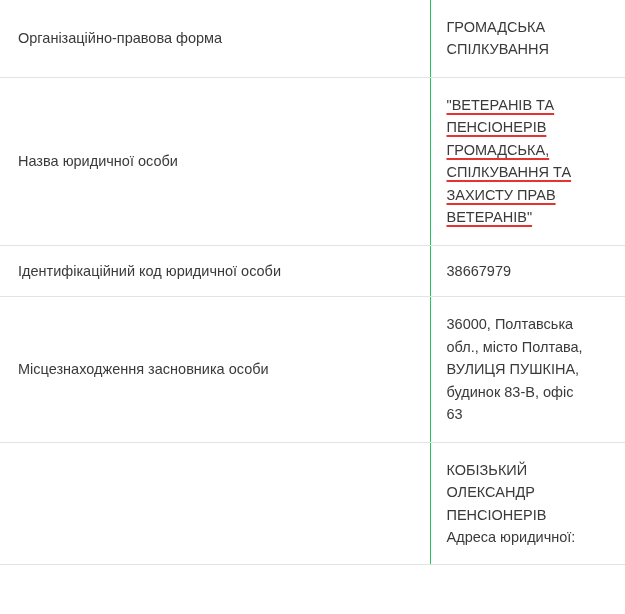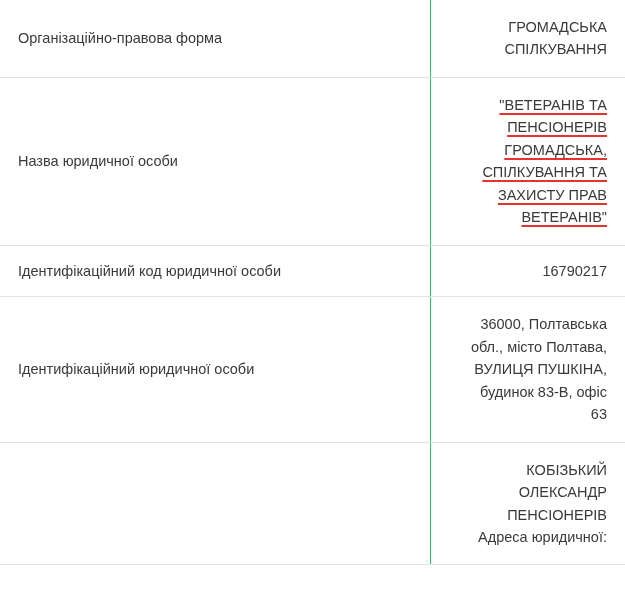--- a/index.html
+++ b/index.html
@@ -32,21 +32,20 @@
     line-height: 1.55;
     border-bottom: 1px solid #e3e3e3;
   }
   td.label-cell {
     color: #3a3a3a;
     border-right: 1px solid #22c55e;
   }
   td.value-cell {
     color: #3a3a3a;
     padding-left: 16px;
-    text-align: right;
   }
   .value-cell .line {
     display: block;
     white-space: nowrap;
   }
   .value-cell .line.u {
     text-decoration: underline;
     text-decoration-color: #e3342f;
     text-decoration-thickness: 2px;
     text-underline-offset: 3px;
@@ -80,26 +79,26 @@
         <span class="line u">ГРОМАДСЬКА,</span>
         <span class="line u">СПІЛКУВАННЯ ТА</span>
         <span class="line u">ЗАХИСТУ ПРАВ</span>
         <span class="line u">ВЕТЕРАНІВ"</span>
       </td>
     </tr>
 
     <tr>
       <td class="label-cell">Ідентифікаційний код юридичної особи</td>
       <td class="value-cell">
-        <span class="line">16790217</span>
+        <span class="line">38667979</span>
       </td>
     </tr>
 
     <tr class="row-tall">
-      <td class="label-cell">Ідентифікаційний юридичної особи</td>
+      <td class="label-cell">Місцезнаходження засновника особи</td>
       <td class="value-cell">
         <span class="line">36000, Полтавська</span>
         <span class="line">обл., місто Полтава,</span>
         <span class="line">ВУЛИЦЯ ПУШКІНА,</span>
         <span class="line">будинок 83-В, офіс</span>
         <span class="line">63</span>
       </td>
     </tr>
 
     <tr class="row-tall">

